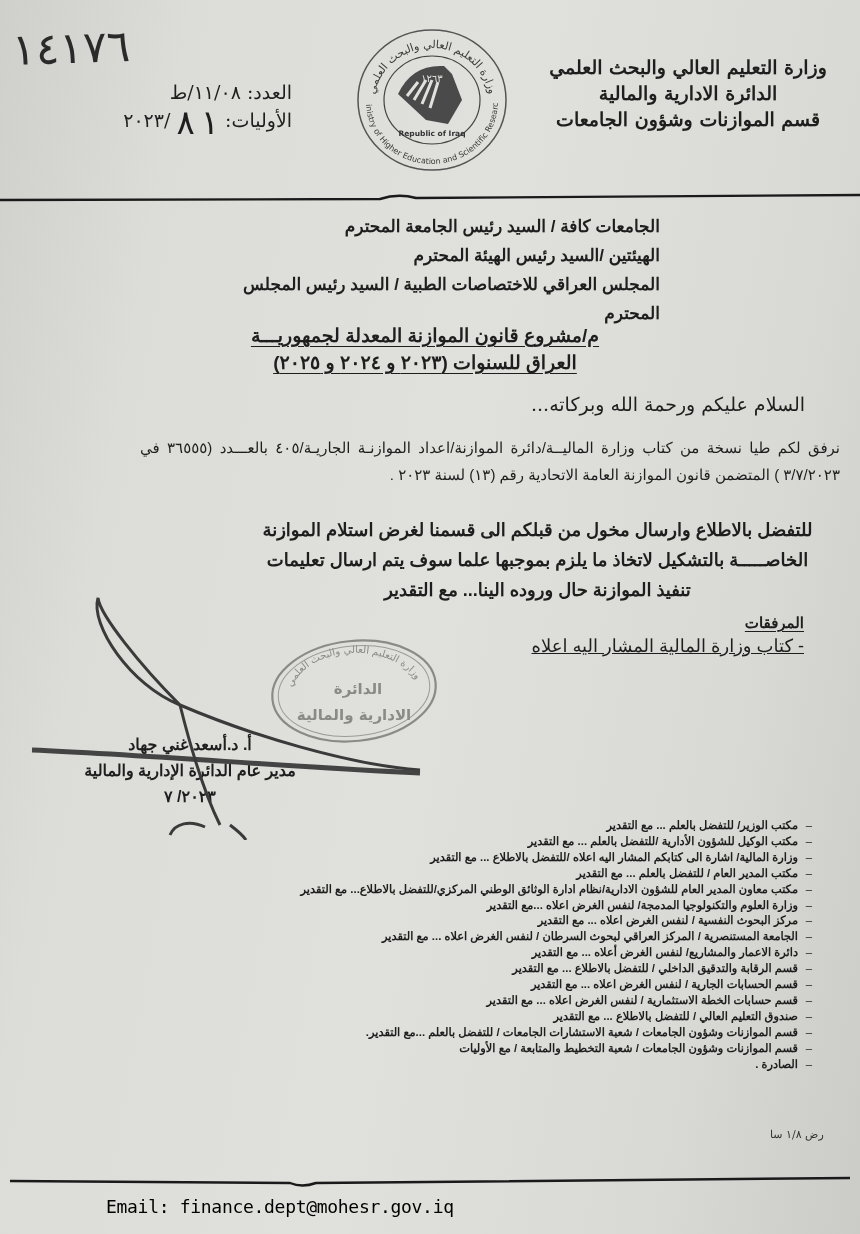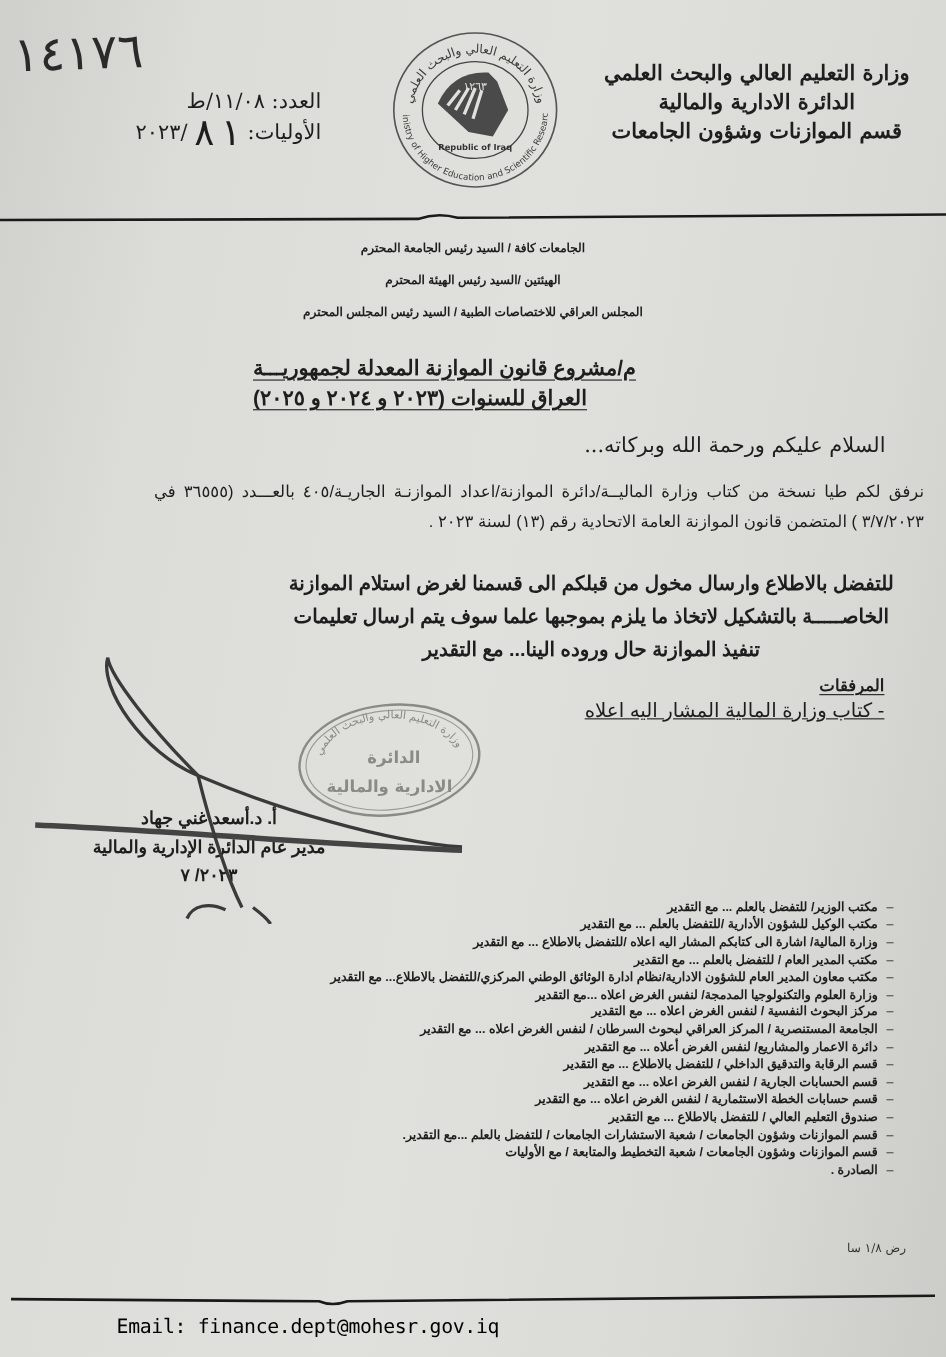--- a/index.html
+++ b/index.html
@@ -22,23 +22,23 @@
   .ref-block { left: 72px; top: 78px; width: 220px; font-family: "DejaVu Serif", serif; font-size: 19px; line-height: 28px; }
   .ref-line { display: block; white-space: nowrap; }
   .ref-hand { font-size: 34px; font-family: "DejaVu Sans", sans-serif; font-weight: 300; vertical-align: middle; }
   .ministry-block { right: 22px; top: 54px; width: 300px; font-family: "DejaVu Serif", serif; font-weight: bold; font-size: 19px; line-height: 26px; text-align: center; direction: rtl; }
   .logo { left: 352px; top: 24px; width: 160px; height: 150px; }
 
   .rule-top { left: 0; top: 190px; width: 860px; height: 14px; }
   .rule-bottom { left: 10px; top: 1175px; width: 840px; height: 14px; }
 
   
-  .addressees { left: 200px; top: 212px; width: 460px; font-family: "Liberation Sans", sans-serif; font-weight: bold; font-size: 11px; line-height: 29px; text-align: center; direction: rtl; }
+  .addressees { left: 200px; top: 212px; width: 460px; font-family: "Liberation Sans", sans-serif; font-weight: bold; font-size: 17px; line-height: 29px; text-align: right; direction: rtl; }
 
-  .subject { left: 230px; top: 322px; width: 390px; font-family: "Liberation Sans", sans-serif; font-weight: bold; font-size: 19px; line-height: 27px; direction: rtl; text-align: left; text-decoration: underline; text-underline-offset: 4px; }
+  .subject { left: 230px; top: 322px; width: 390px; font-family: "Liberation Sans", sans-serif; font-weight: bold; font-size: 19px; line-height: 27px; direction: rtl; text-align: center; text-decoration: underline; text-underline-offset: 4px; }
 
   .greeting { right: 55px; top: 393px; font-family: "DejaVu Serif", serif; font-size: 19px; direction: rtl; }
 
   .body-para { left: 140px; top: 434px; width: 700px; font-family: "Liberation Sans", sans-serif; font-size: 15px; line-height: 27px; direction: rtl; text-align: justify; text-align-last: right; }
 
   .request-para { left: 245px; top: 515px; width: 585px; font-family: "Liberation Sans", sans-serif; font-weight: bold; font-size: 18px; line-height: 30px; direction: rtl; text-align: center; }
 
   .attachments { right: 56px; top: 614px; width: 380px; font-family: "Liberation Sans", sans-serif; direction: rtl; text-align: right; }
   .attachments-title { font-weight: bold; font-size: 15px; text-decoration: underline; text-underline-offset: 3px; }
   .attachments-item { font-size: 18px; margin-top: 3px; text-decoration: underline; }

